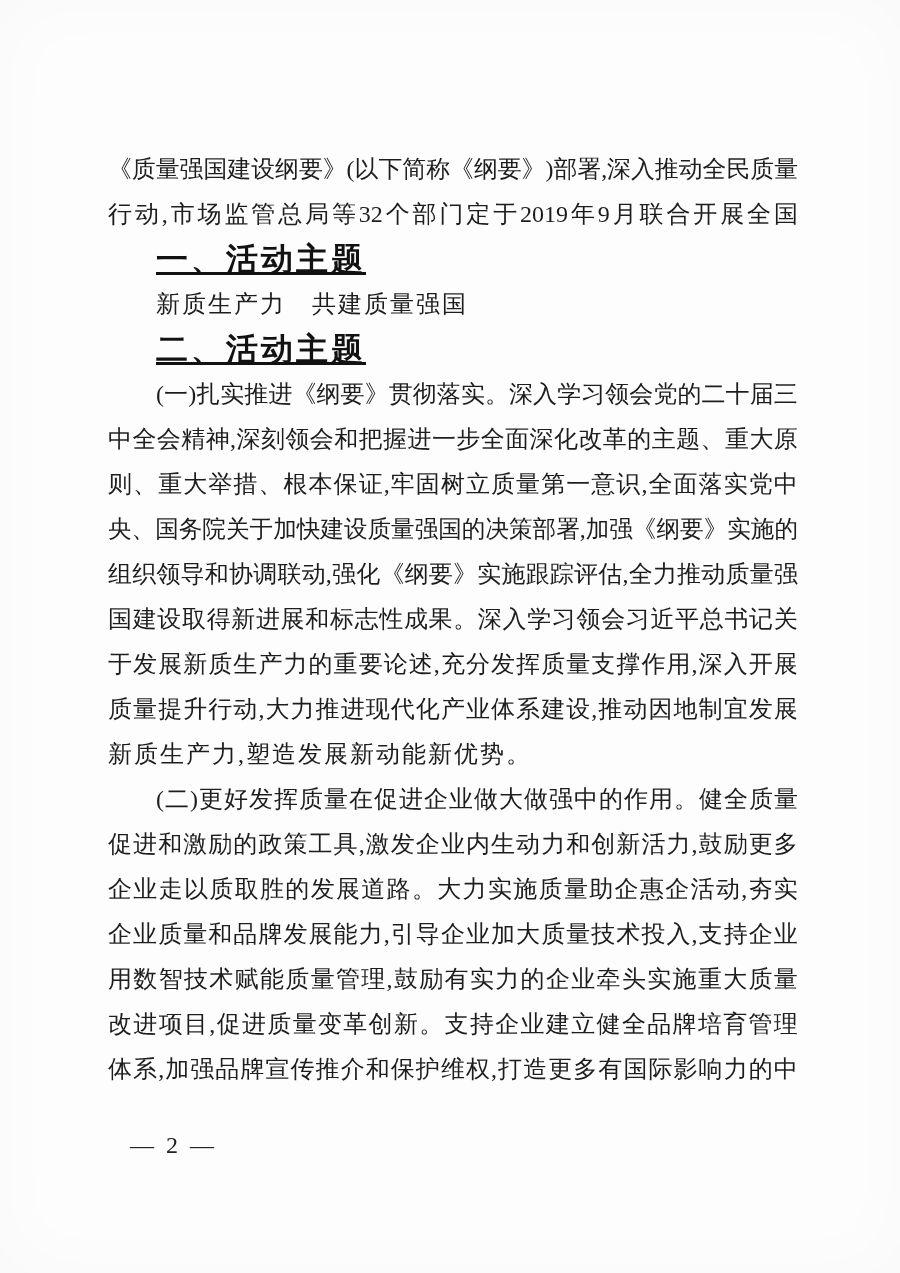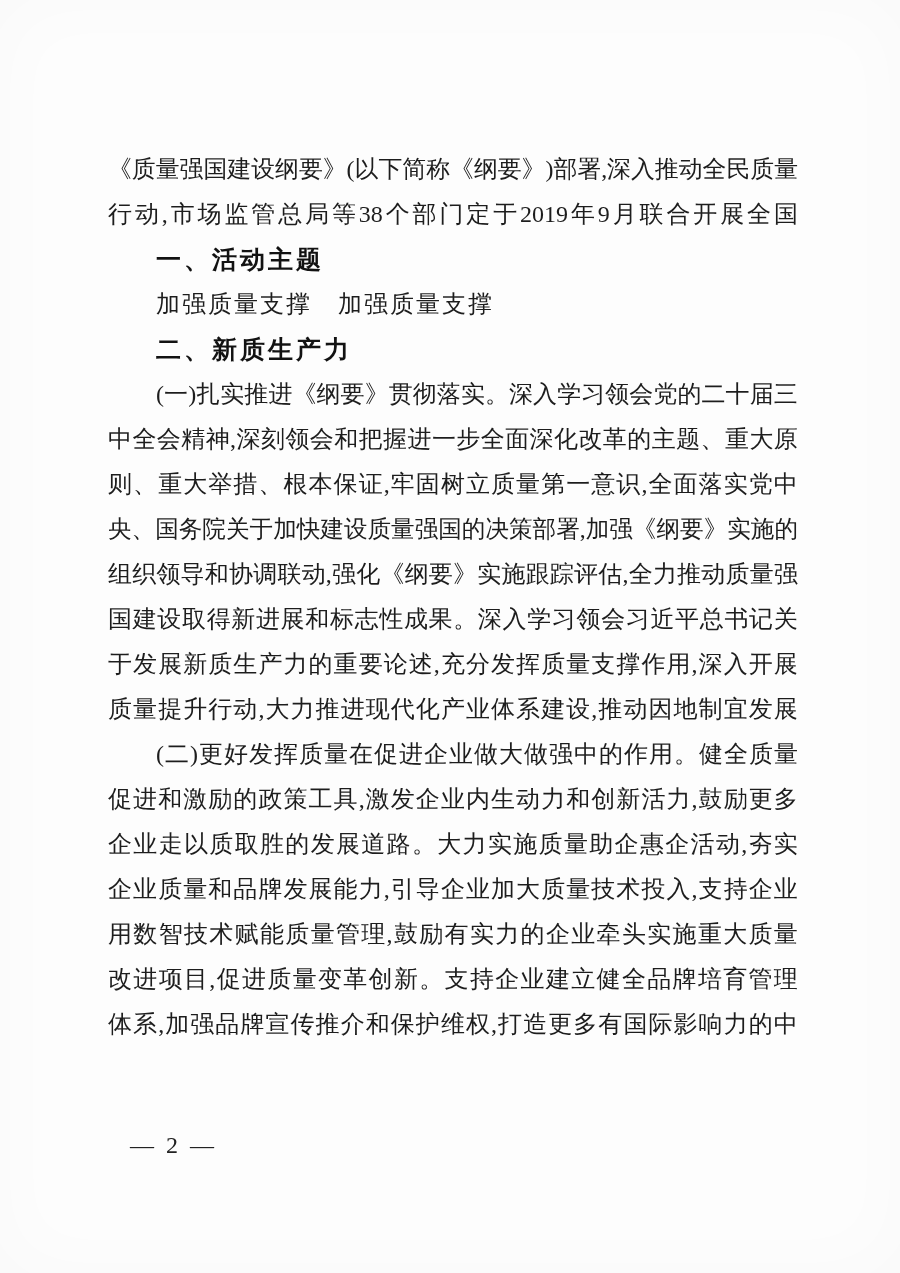--- a/index.html
+++ b/index.html
@@ -40,23 +40,24 @@
   .line.justify span {
     flex: 0 0 auto;
     display: inline-block;
   }
   .line.indent {
     padding-left: 48px;
   }
   .line.heading {
     font-family: "Liberation Sans", "DejaVu Sans", sans-serif;
     font-weight: 700;
-    font-size: 25px;
+    font-size: 32px;
     letter-spacing: 3px;
     color: #121212;
+    text-decoration: underline;
   }
   .footer {
     position: absolute;
     left: 130px;
     top: 1128px;
     height: 34px;
     line-height: 34px;
     font-size: 24px;
     letter-spacing: 3px;
     color: #222222;
@@ -105,40 +106,40 @@
         <span>行</span>
         <span>动</span>
         <span>,</span>
         <span>市</span>
         <span>场</span>
         <span>监</span>
         <span>管</span>
         <span>总</span>
         <span>局</span>
         <span>等</span>
-        <span>38</span>
+        <span>32</span>
         <span>个</span>
         <span>部</span>
         <span>门</span>
         <span>定</span>
         <span>于</span>
         <span>2019</span>
         <span>年</span>
         <span>9</span>
         <span>月</span>
         <span>联</span>
         <span>合</span>
         <span>开</span>
         <span>展</span>
         <span>全</span>
         <span>国</span>
       </div>
       <div class="line indent heading">一、活动主题</div>
-      <div class="line indent">加强质量支撑　加强质量支撑</div>
-      <div class="line indent heading">二、新质生产力</div>
+      <div class="line indent">新质生产力　共建质量强国</div>
+      <div class="line indent heading">二、活动主题</div>
       <div class="line justify indent">
         <span>(</span>
         <span>一</span>
         <span>)</span>
         <span>扎</span>
         <span>实</span>
         <span>推</span>
         <span>进</span>
         <span>《</span>
         <span>纲</span>
@@ -373,20 +374,21 @@
         <span>,</span>
         <span>推</span>
         <span>动</span>
         <span>因</span>
         <span>地</span>
         <span>制</span>
         <span>宜</span>
         <span>发</span>
         <span>展</span>
       </div>
+      <div class="line">新质生产力,塑造发展新动能新优势。</div>
       <div class="line justify indent">
         <span>(</span>
         <span>二</span>
         <span>)</span>
         <span>更</span>
         <span>好</span>
         <span>发</span>
         <span>挥</span>
         <span>质</span>
         <span>量</span>

